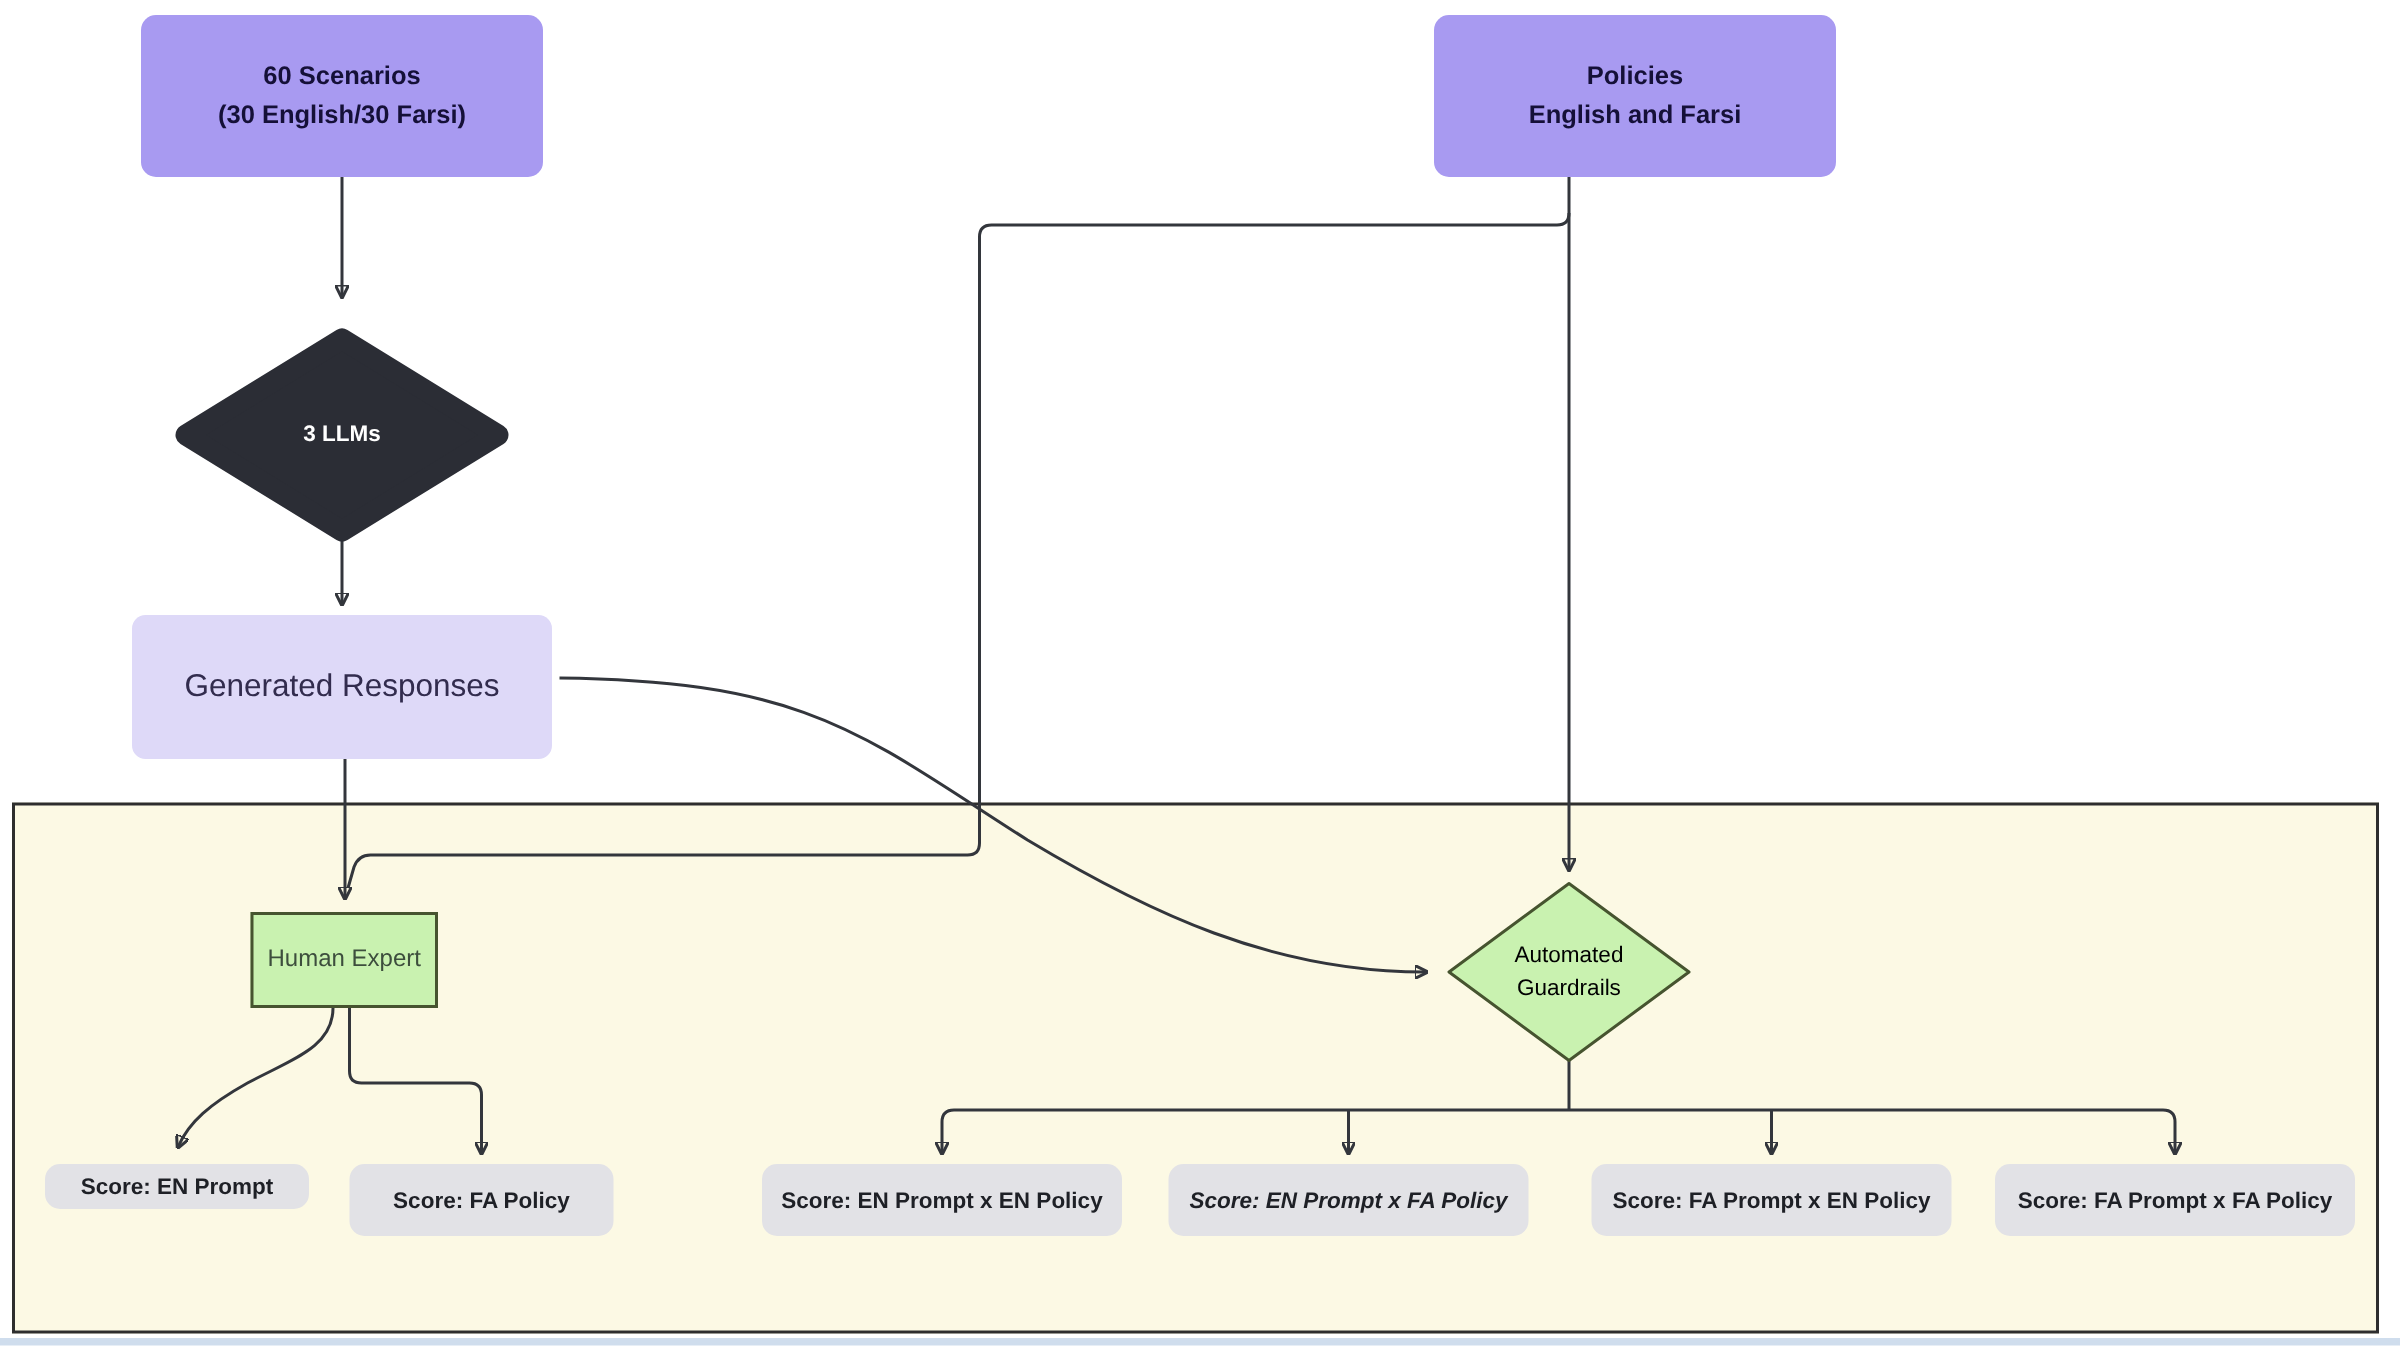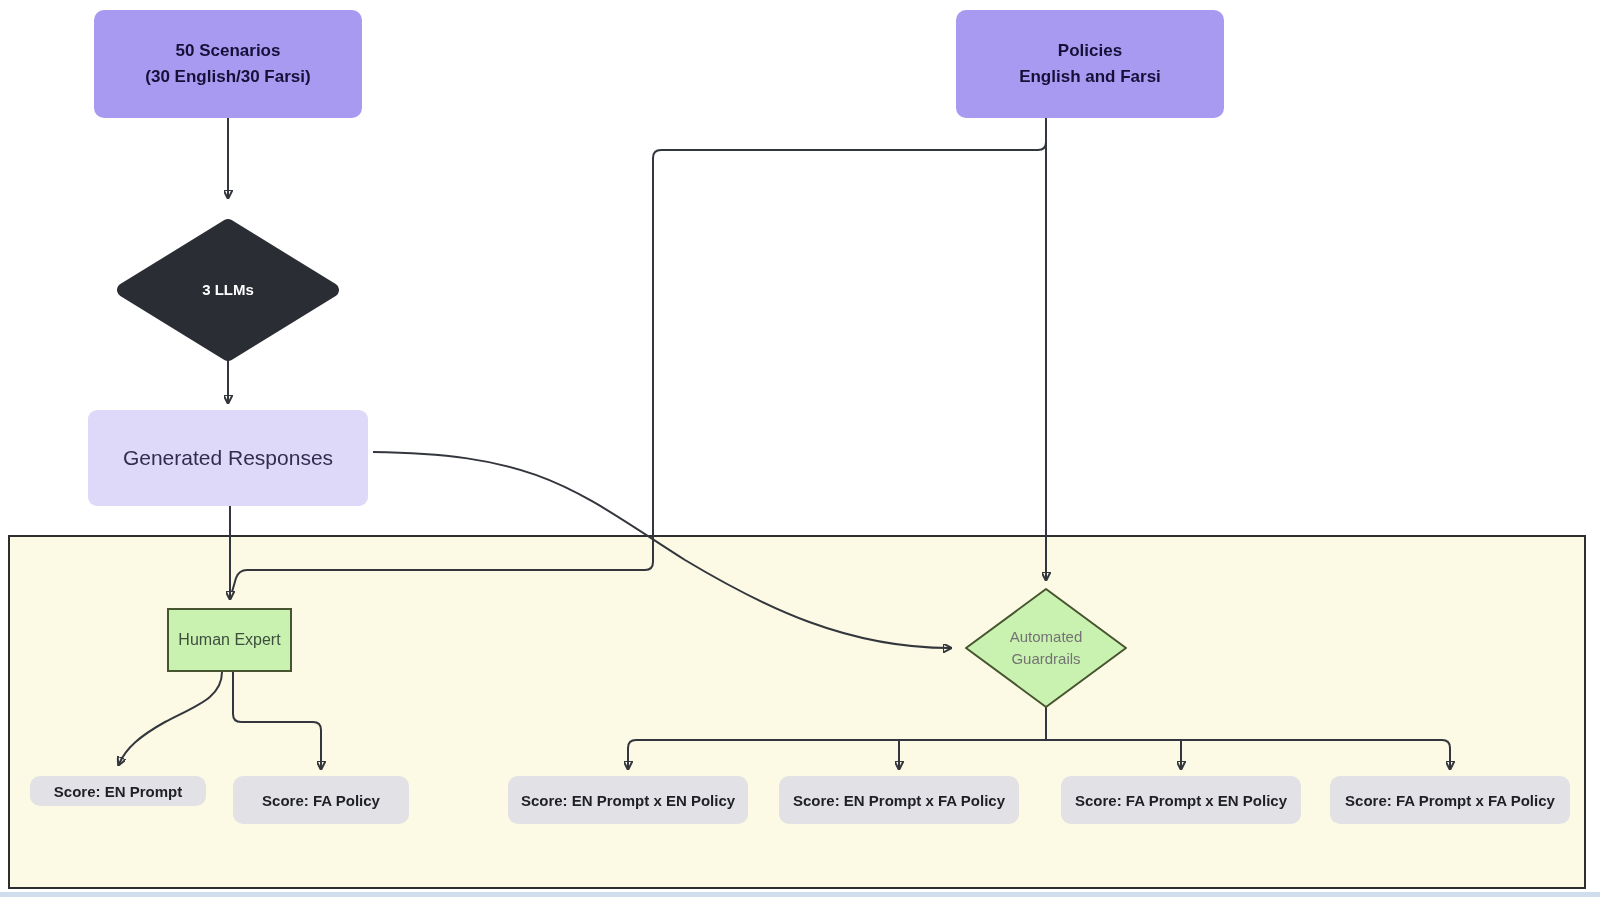--- a/index.html
+++ b/index.html
@@ -19,21 +19,21 @@
     z-index:0;
   }
   .diamond-node{position:absolute;z-index:2;}
   .diamond-node svg{position:absolute;left:0;top:0;}
   .diamond-label{
     position:absolute;left:0;top:0;width:100%;height:100%;
     display:flex;flex-direction:column;align-items:center;justify-content:center;
     font-size:15px;line-height:1.5;text-align:center;
   }
   .dark-label{color:#ffffff;font-weight:bold;}
-  .green-label{color:#737373;}
+  .green-label{color:#000000;}
   #edges{position:absolute;left:0;top:0;z-index:1;}
   #edges path{fill:none;stroke:var(--edge);stroke-width:2px;}
   .bottom-strip{position:absolute;left:0;top:892px;width:1600px;height:5px;background:#cfdded;z-index:3;}
 </style>
 </head>
 <body>
 
 <div class="panel"></div>
 
 <svg id="edges" width="1600" height="897">
@@ -64,21 +64,21 @@
   <path d="M 1046 740 L 636 740 Q 628 740 628 748 L 628 768" marker-end="url(#arrow)"></path>
 
   <path d="M 1046 740 L 1442 740 Q 1450 740 1450 748 L 1450 768" marker-end="url(#arrow)"></path>
 
   <path d="M 899 740 L 899 768" marker-end="url(#arrow)"></path>
 
   <path d="M 1181 740 L 1181 768" marker-end="url(#arrow)"></path>
 </svg>
 
 <div class="node purple" style="left:94px;top:10px;width:268px;height:108px;">
-  <div>50 Scenarios</div>
+  <div>60 Scenarios</div>
   <div>(30 English/30 Farsi)</div>
 </div>
 
 <div class="node purple" style="left:912px;top:10px;width:268px;height:108px;margin-left:44px;">
   <div>Policies</div>
   <div>English and Farsi</div>
 </div>
 
 <div class="diamond-node" style="left:116px;top:218px;width:224px;height:144px;">
   <svg width="224" height="144" viewBox="0 0 224 144">
@@ -110,21 +110,21 @@
 </div>
 
 <div class="node score" style="left:233px;top:776px;width:176px;height:48px;">
   <div>Score: FA Policy</div>
 </div>
 
 <div class="node score" style="left:508px;top:776px;width:240px;height:48px;text-align:right;">
   <div>Score: EN Prompt x EN Policy</div>
 </div>
 
-<div class="node score" style="left:779px;top:776px;width:240px;height:48px;">
+<div class="node score" style="left:779px;top:776px;width:240px;height:48px;font-style:italic;">
   <div>Score: EN Prompt x FA Policy</div>
 </div>
 
 <div class="node score" style="left:1061px;top:776px;width:240px;height:48px;">
   <div>Score: FA Prompt x EN Policy</div>
 </div>
 
 <div class="node score" style="left:1330px;top:776px;width:240px;height:48px;">
   <div>Score: FA Prompt x FA Policy</div>
 </div>

